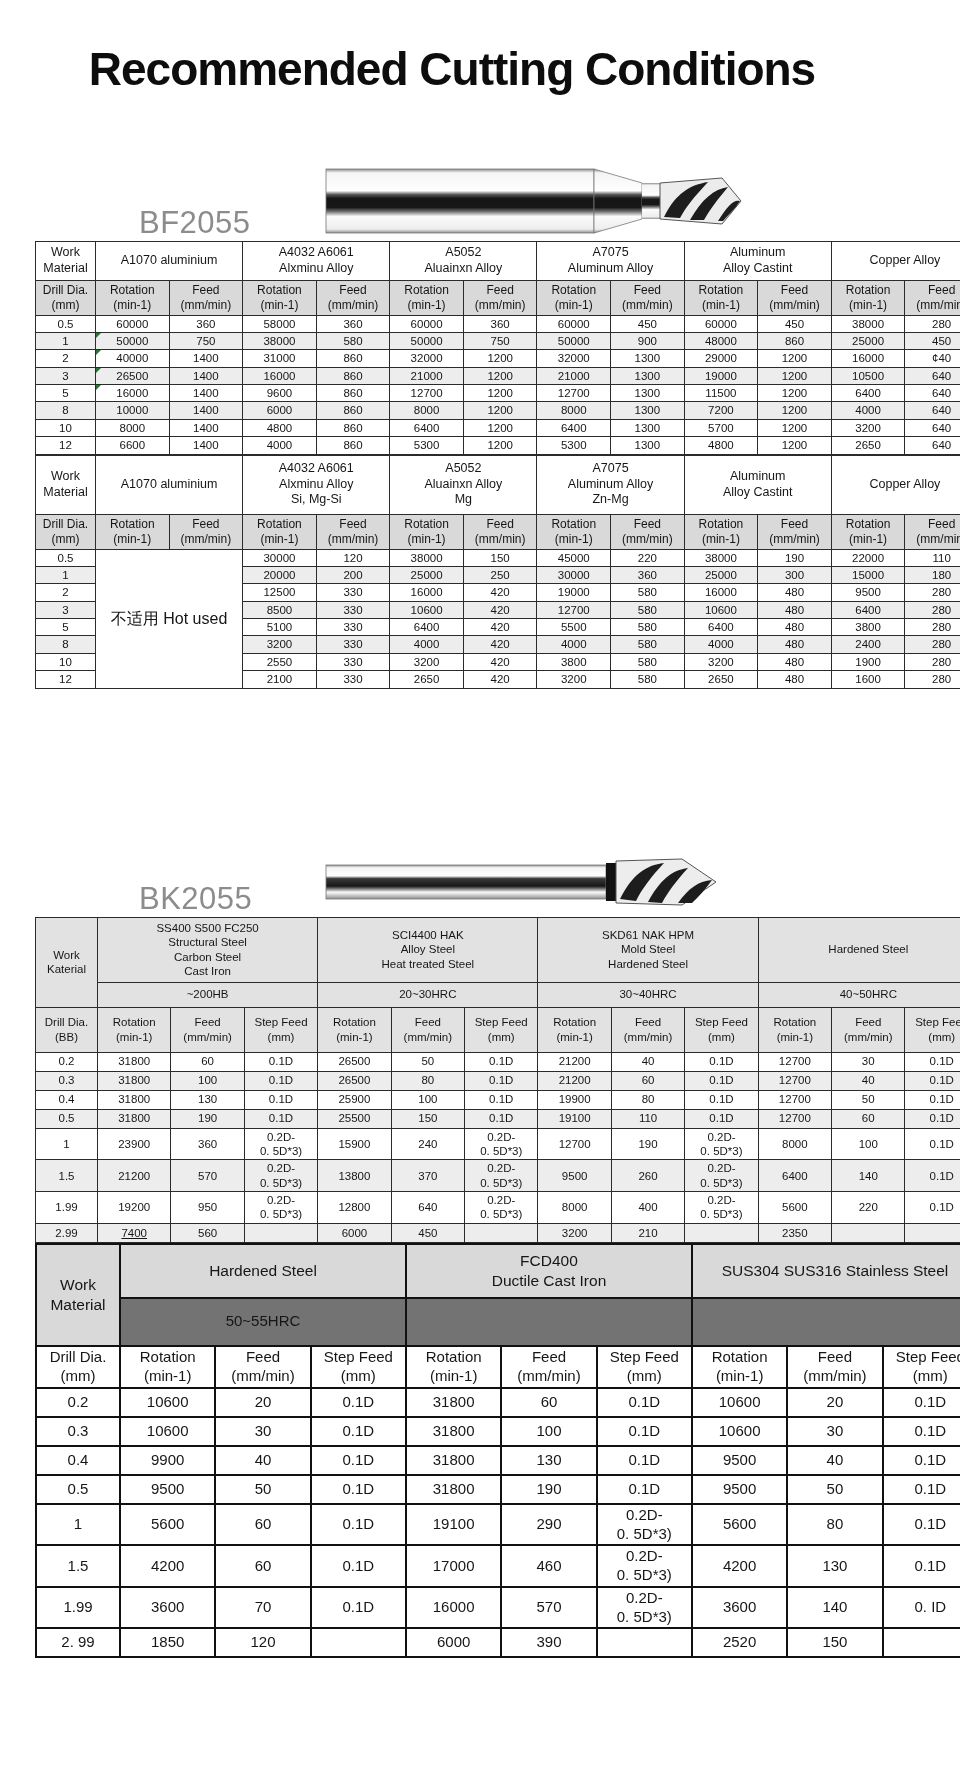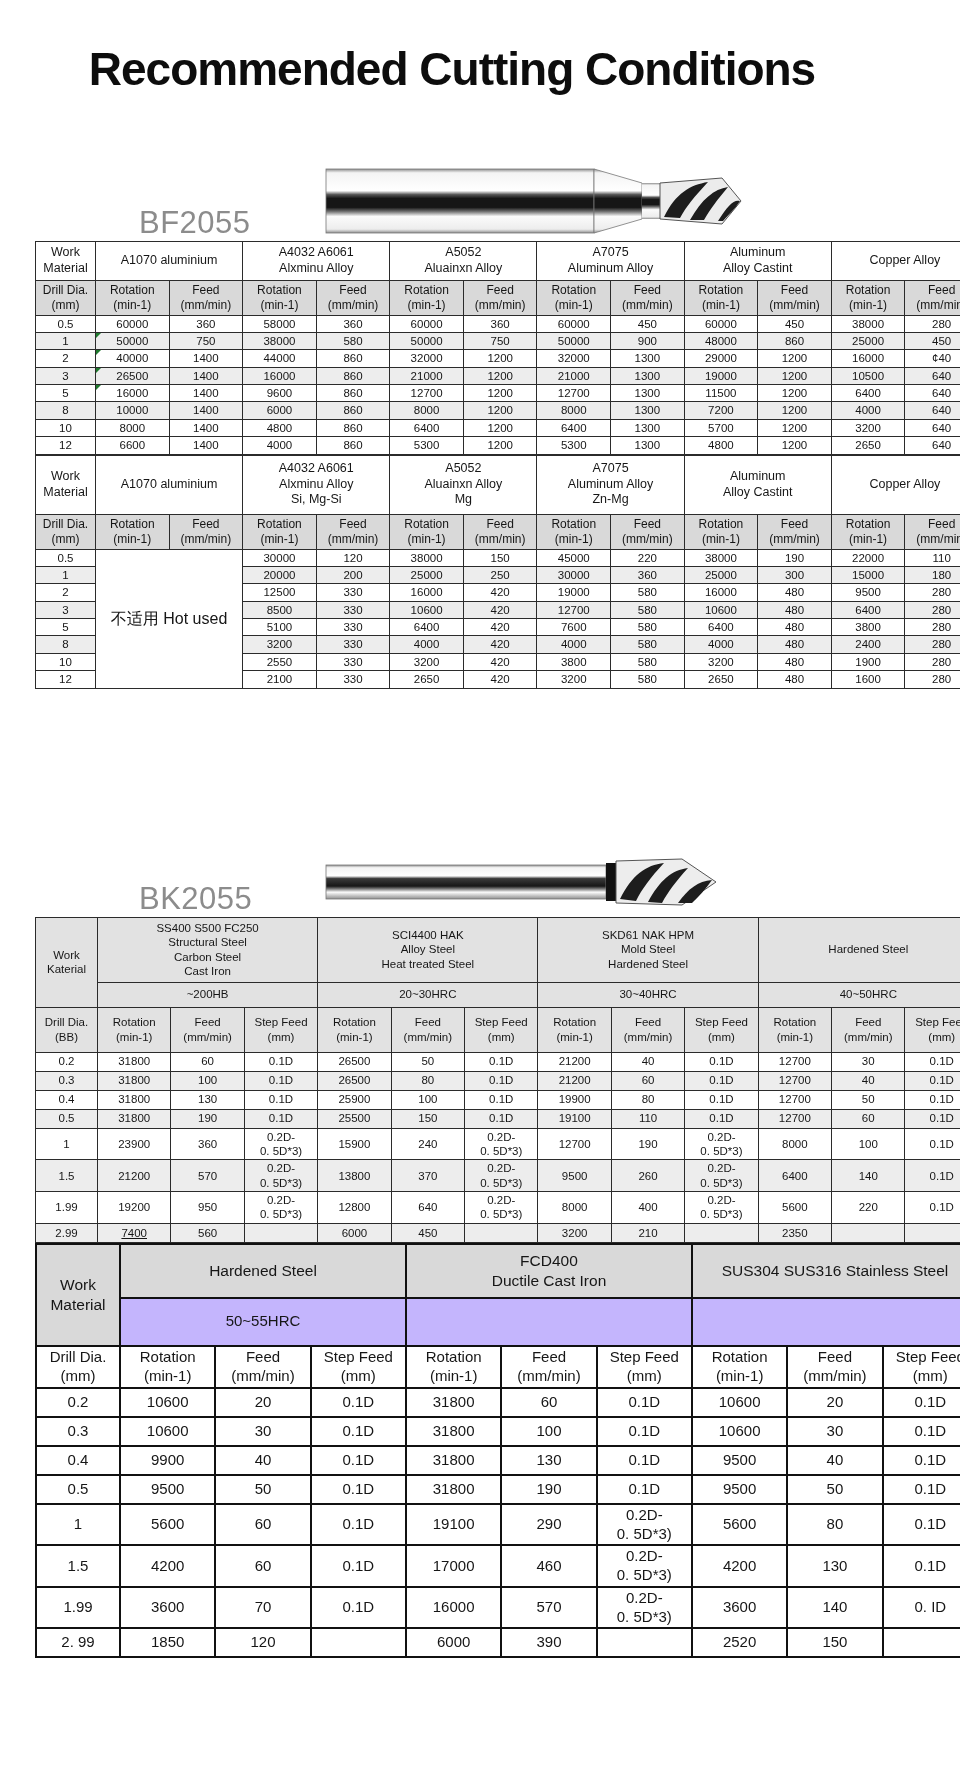--- a/index.html
+++ b/index.html
@@ -36,21 +36,21 @@
   .t3 thead .h0 th{height:62px;}
   .t3 thead .h1 th{height:22px;margin-left:24px;}
   .t3 thead .h2 th{height:42px;}
   .t3 td{font-size:11.5px;height:16px;}
 
   
   .t4{margin-top:46px;}
   .t4 col.c0{width:84px;}
   .t4 th,.t4 td{border:2px solid #111;}
   .t4 thead .h0 th{background:#d9d9d9;height:50px;font-size:15.5px;}
-  .t4 thead .h1 th{background:#c4b5fd;height:44px;font-size:15px;}
+  .t4 thead .h1 th{background:#737373;height:44px;font-size:15px;}
   .t4 thead .h2 th{background:#ffffff;height:38px;font-size:15px;}
   .t4 td{font-size:15px;height:25px;}
 
   tr.shade td{background:#ededed;}
   td.merged{background:#ffffff !important;font-size:16px;}
   td.flag::before{content:"";position:absolute;top:0;left:0;width:0;height:0;
       border-top:5px solid #1f7a2e;border-right:5px solid transparent;}
   td.uline{text-decoration:underline;margin-top:48px;}
 </style>
 </head>
@@ -164,21 +164,21 @@
           <td>900</td>
           <td>48000</td>
           <td>860</td>
           <td>25000</td>
           <td>450</td>
         </tr>
         <tr>
           <td>2</td>
           <td class="flag">40000</td>
           <td>1400</td>
-          <td>44000</td>
+          <td>31000</td>
           <td>860</td>
           <td>32000</td>
           <td>1200</td>
           <td>32000</td>
           <td>1300</td>
           <td>29000</td>
           <td>1200</td>
           <td>16000</td>
           <td>¢40</td>
         </tr>
@@ -365,21 +365,21 @@
           <td>480</td>
           <td>6400</td>
           <td>280</td>
         </tr>
         <tr>
           <td>5</td>
           <td>5100</td>
           <td>330</td>
           <td>6400</td>
           <td>420</td>
-          <td>7600</td>
+          <td>5500</td>
           <td>580</td>
           <td>6400</td>
           <td>480</td>
           <td>3800</td>
           <td>280</td>
         </tr>
         <tr class="shade">
           <td>8</td>
           <td>3200</td>
           <td>330</td>

